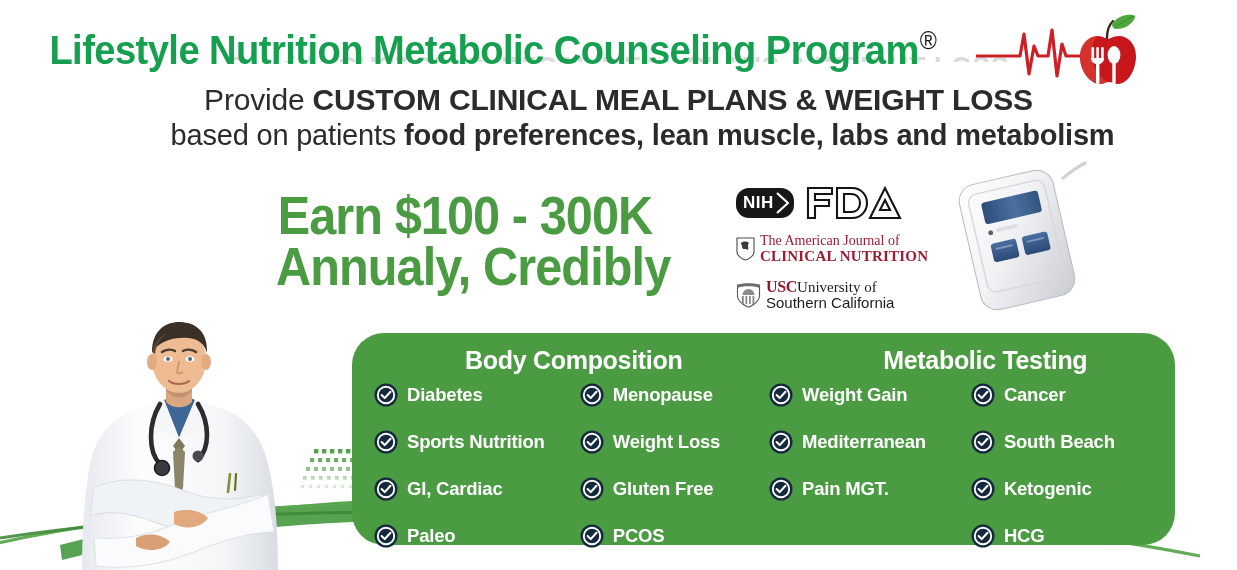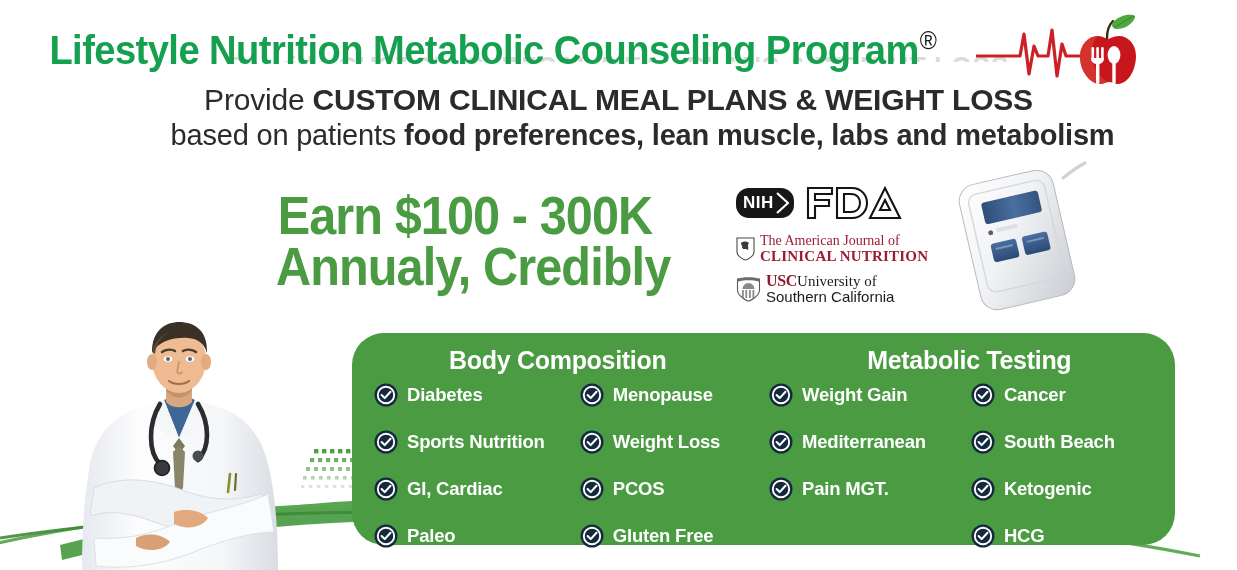--- a/index.html
+++ b/index.html
@@ -94,21 +94,21 @@
   .journal-text { line-height:1.06; }
   .journal-l1 {
     font-family:"Liberation Serif", serif; font-weight:normal;
     font-size:14px; color:#9c1c32; white-space:nowrap;
   }
   .journal-l2 {
     font-family:"Liberation Serif", serif; font-weight:bold;
     font-size:15px; color:#9c1c32; letter-spacing:0.2px; white-space:nowrap;
   }
 
-  .cred-usc { margin-top:7px; display:flex; align-items:center; gap:5px; }
+  .cred-usc { margin-top:13px; display:flex; align-items:center; gap:5px; }
   .usc-text { line-height:1.08; }
   .usc-l1 { font-family:"Liberation Serif", serif; font-size:15px; white-space:nowrap; }
   .usc-l1 .usc-mark { font-weight:bold; color:#8d1b2d; font-size:16px; letter-spacing:-0.3px; }
   .usc-l1 .usc-rest { color:#1c1c1c; }
   .usc-l2 { font-family:Liberation Sans, sans-serif; font-size:15px; color:#1c1c1c; white-space:nowrap; }
 
   
   .device { position:absolute; top:160px; left:945px; }
 
   
@@ -118,21 +118,21 @@
   .dots { position:absolute; top:447px; left:300px; }
 
   
   .card {
     position:absolute; top:333px; left:352px;
     width:823px; height:212px;
     background:#4a9b42;
     border-radius:32px;
   }
   .card-heads {
-    position:absolute; top:13px; left:0; width:823px;
+    position:absolute; top:13px; left:16px; width:823px;
     display:flex;
   }
   .card-head {
     flex:1; text-align:center;
     color:#ffffff; font-weight:bold;
     font-size:25px; letter-spacing:-0.3px;
     font-family:"Liberation Sans Narrow","Liberation Sans",sans-serif;
   }
 
   .card-cols {
@@ -482,30 +482,30 @@
           <path d="M 7.6 12.1 L 10.7 15.1 L 16.5 8.8" fill="none" stroke="#ffffff" stroke-width="2.1" stroke-linecap="round" stroke-linejoin="round"></path>
         </svg>
         <span class="chk-label">Weight Loss</span>
       </div>
       <div class="chk-item">
         <svg class="chk-icon" width="24" height="24" viewBox="0 0 24 24">
           <circle cx="12" cy="12" r="11.5" fill="#14293d"></circle>
           <circle cx="12" cy="12" r="8.2" fill="none" stroke="#ffffff" stroke-width="1.9"></circle>
           <path d="M 7.6 12.1 L 10.7 15.1 L 16.5 8.8" fill="none" stroke="#ffffff" stroke-width="2.1" stroke-linecap="round" stroke-linejoin="round"></path>
         </svg>
+        <span class="chk-label">Gluten Free</span>
+      </div>
+      <div class="chk-item">
+        <svg class="chk-icon" width="24" height="24" viewBox="0 0 24 24">
+          <circle cx="12" cy="12" r="11.5" fill="#14293d"></circle>
+          <circle cx="12" cy="12" r="8.2" fill="none" stroke="#ffffff" stroke-width="1.9"></circle>
+          <path d="M 7.6 12.1 L 10.7 15.1 L 16.5 8.8" fill="none" stroke="#ffffff" stroke-width="2.1" stroke-linecap="round" stroke-linejoin="round"></path>
+        </svg>
         <span class="chk-label">PCOS</span>
       </div>
-      <div class="chk-item">
-        <svg class="chk-icon" width="24" height="24" viewBox="0 0 24 24">
-          <circle cx="12" cy="12" r="11.5" fill="#14293d"></circle>
-          <circle cx="12" cy="12" r="8.2" fill="none" stroke="#ffffff" stroke-width="1.9"></circle>
-          <path d="M 7.6 12.1 L 10.7 15.1 L 16.5 8.8" fill="none" stroke="#ffffff" stroke-width="2.1" stroke-linecap="round" stroke-linejoin="round"></path>
-        </svg>
-        <span class="chk-label">Gluten Free</span>
-      </div>
     </div>
 
     <div class="col col-3">
       <div class="chk-item">
         <svg class="chk-icon" width="24" height="24" viewBox="0 0 24 24">
           <circle cx="12" cy="12" r="11.5" fill="#14293d"></circle>
           <circle cx="12" cy="12" r="8.2" fill="none" stroke="#ffffff" stroke-width="1.9"></circle>
           <path d="M 7.6 12.1 L 10.7 15.1 L 16.5 8.8" fill="none" stroke="#ffffff" stroke-width="2.1" stroke-linecap="round" stroke-linejoin="round"></path>
         </svg>
         <span class="chk-label">Weight Gain</span>

